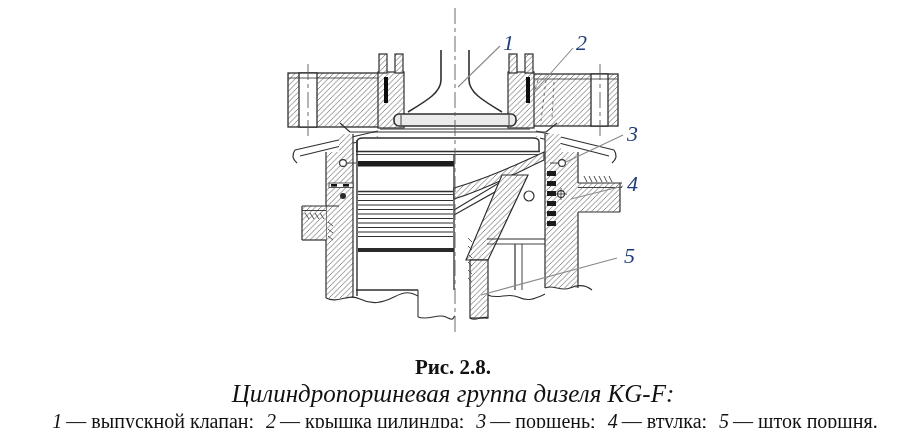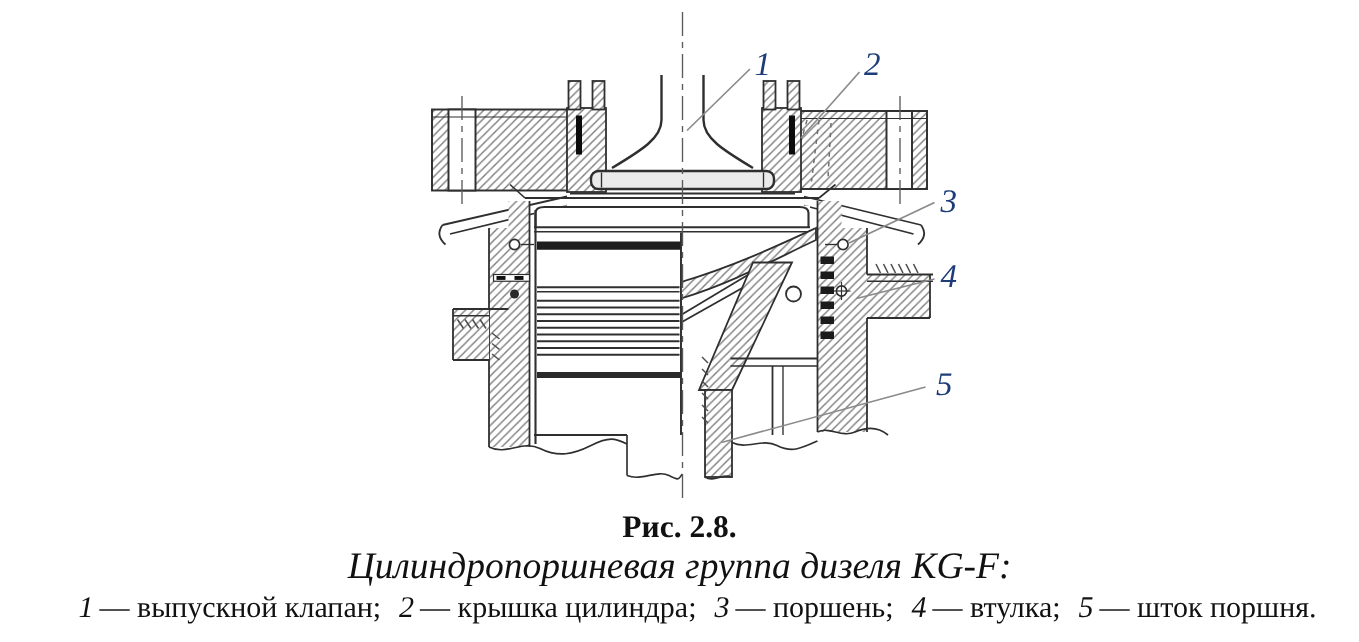--- a/index.html
+++ b/index.html
@@ -7,21 +7,21 @@
   }
   html,body{margin:0;padding:0;background:var(--background);}
   .page{
     width:906px;height:428px;position:relative;overflow:hidden;
     background:var(--background);
     font-family:"Liberation Serif","DejaVu Serif",serif;
     color:#111;
   }
   .drawing{display:block;margin:0 auto;}
   .caption{width:100%;text-align:center;}
-  .fig-num{font-weight:bold;font-size:21px;line-height:25px;margin-top:5px;}
+  .fig-num{font-weight:bold;font-size:21px;line-height:25px;margin-top:21px;}
   .fig-subtitle{font-style:italic;font-size:25px;line-height:27px;}
   .fig-legend{font-size:20px;line-height:28px;white-space:nowrap;padding-left:31px;}
   .legend-item{margin-right:7px;}
   .legend-num{font-style:italic;margin-right:4px;}
   svg text.callout{
     font-family:"Liberation Serif","DejaVu Serif",serif;
     font-style:italic;font-size:22px;fill:var(--callout);
   }
 </style>
 </head>

